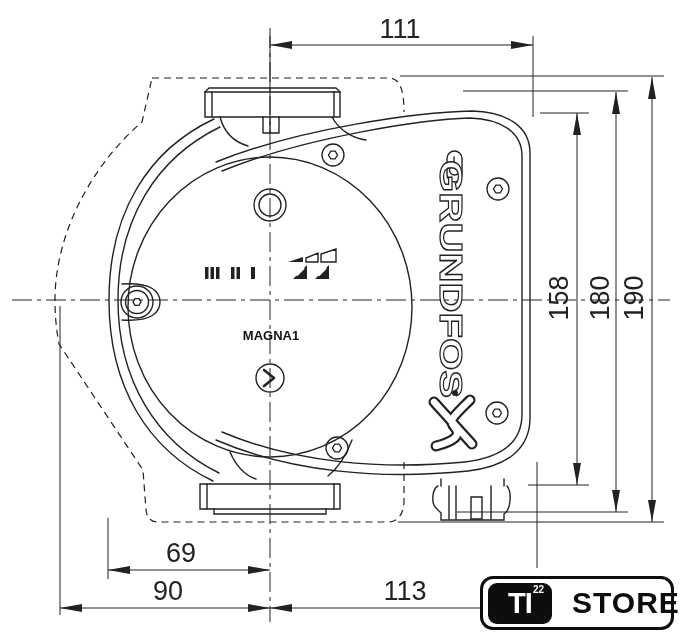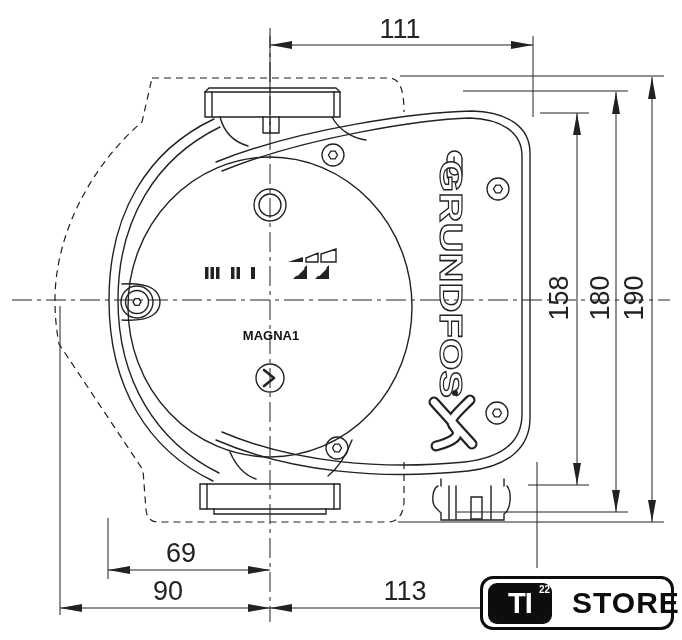--- a/index.html
+++ b/index.html
@@ -8,21 +8,21 @@
   #stage svg{position:absolute;left:0;top:0;}
   .dimtext{font-family:"Liberation Sans",sans-serif;font-size:27px;fill:#222;}
   .brandtext{font-family:"Liberation Sans",sans-serif;font-weight:bold;}
   
   .logo{position:absolute;left:480px;top:576px;width:194px;height:54px;background:#fff;
         border:3px solid #0d0d0d;border-radius:13px;box-sizing:border-box;
         display:flex;align-items:center;padding-left:5px;}
   .logo-badge{position:relative;width:64px;height:41px;background:#0d0d0d;border-radius:9px;
         color:#fff;display:flex;align-items:center;justify-content:center;flex:0 0 auto;}
   .logo-badge .ti{font-size:29px;font-weight:bold;letter-spacing:-1px;line-height:1;}
-  .logo-badge .sup{position:absolute;top:2px;right:2px;font-size:10px;font-weight:bold;line-height:1;}
+  .logo-badge .sup{position:absolute;top:2px;right:8px;font-size:10px;font-weight:bold;line-height:1;}
   .logo-store{margin-left:20px;font-size:30px;font-weight:bold;letter-spacing:1px;color:#0d0d0d;line-height:1;}
 </style>
 </head>
 <body>
 
 <div id="stage">
 <svg width="682" height="640" viewBox="0 0 682 640">
   <defs>
     <g id="screw" stroke="#222" stroke-width="1.3" fill="none">
       <circle r="11"></circle>

